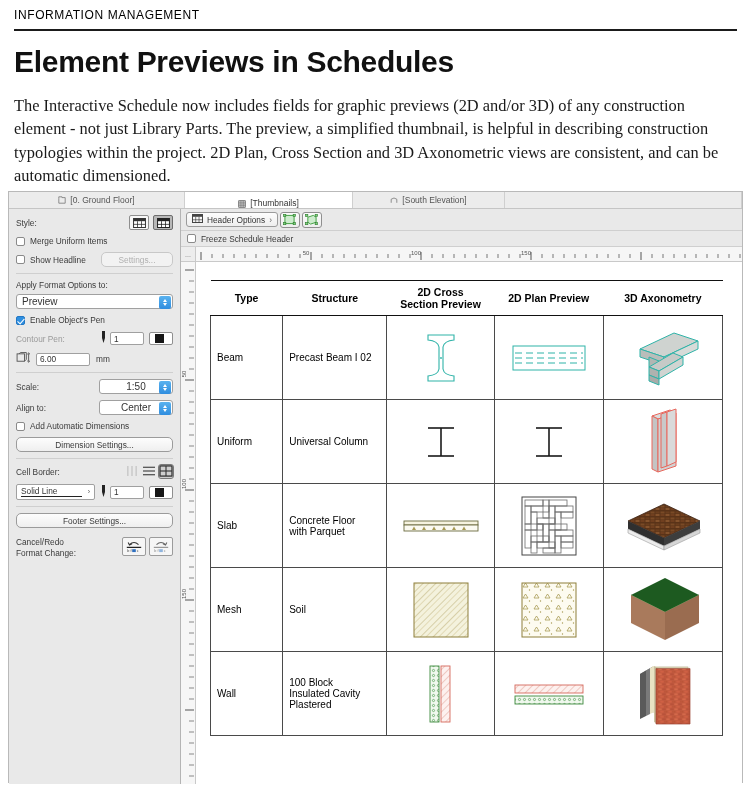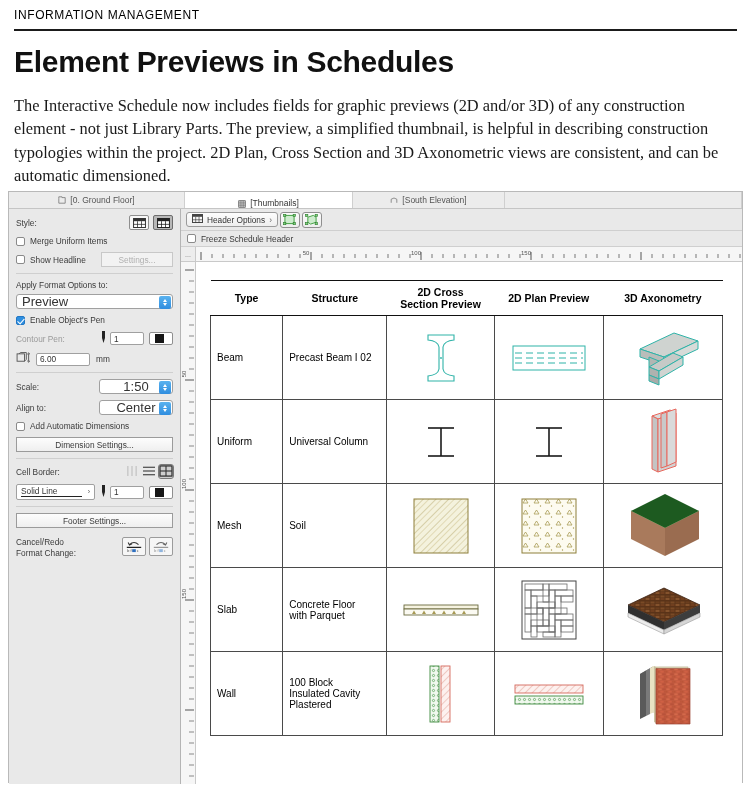--- a/index.html
+++ b/index.html
@@ -69,30 +69,30 @@
     margin-right:5px;display:inline-block;box-sizing:border-box;flex:0 0 auto;
   }
   .cbx.on{background:#2f8fe0;border-color:#2277c4;position:relative;}
   .cbx.on:after{
     content:"";position:absolute;left:2px;top:0px;width:3px;height:6px;
     border:solid #fff;border-width:0 1.4px 1.4px 0;transform:rotate(42deg);
   }
 
   .btn{
     border:1px solid #9b9b9b;background:linear-gradient(#fdfdfd,#efefef);
-    border-radius:0;height:15px;display:flex;align-items:center;justify-content:center;
+    border-radius:5px;height:15px;display:flex;align-items:center;justify-content:center;
     font-size:8.3px;color:#3a3a3a;box-sizing:border-box;
   }
   .btn.disabled{color:#b0b0b0;border-color:#c8c8c8;background:#f2f2f2;}
   .btn.wide{width:100%;}
 
   .select{
     flex:1;height:15px;border:1px solid #a0a0a0;background:#fff;border-radius:3px;
     display:flex;align-items:center;position:relative;box-sizing:border-box;
-    padding-left:5px;font-size:13px;color:#333;
+    padding-left:5px;font-size:10px;color:#333;
   }
   .stepper{
     position:absolute;right:1px;top:1px;width:12px;height:13px;border-radius:2px;
     background:linear-gradient(#59b2ef,#2f8ddf);display:flex;flex-direction:column;
     align-items:center;justify-content:center;gap:1px;
   }
   .stepper i{display:block;width:0;height:0;border-left:2.6px solid transparent;
     border-right:2.6px solid transparent;}
   .stepper i.up{border-bottom:3px solid #fff;}
   .stepper i.dn{border-top:3px solid #fff;}
@@ -696,62 +696,20 @@
                         <polygon points="16,10 22,13 22,66 16,63" fill="#c4c4c4"></polygon>
                         <polygon points="22,13 40,7 40,60 22,66" fill="#d2d2d2"></polygon>
                         <polygon points="25,8 31,6 31,60 25,62" fill="#c9c9c9"></polygon>
                         <polygon points="31,6 40,3 40,56 31,60" fill="#dadada"></polygon>
                       </g>
                     </svg>
                   </td>
                 </tr>
 
                 <tr>
-                  <td class="c-type">Mesh</td>
-                  <td class="c-struct">
-                    <span>Soil</span>
-                  </td>
-                  <td class="c-xs">
-                    <svg class="cellsvg" width="58" height="58" viewBox="0 0 58 58">
-                      <defs>
-                        <pattern id="soilhatch" width="9" height="9" patternUnits="userSpaceOnUse" patternTransform="rotate(45)">
-                          <rect width="9" height="9" fill="#f4f2dd"></rect>
-                          <line x1="0" y1="0" x2="0" y2="9" stroke="#b9ab72" stroke-width="1"></line>
-                          <line x1="4.5" y1="0" x2="4.5" y2="9" stroke="#d8cfa4" stroke-width=".7"></line>
-                        </pattern>
-                      </defs>
-                      <rect x="2" y="2" width="54" height="54" fill="url(#soilhatch)" stroke="#8d7f3a" stroke-width="1"></rect>
-                    </svg>
-                  </td>
-                  <td class="c-plan">
-                    <svg class="cellsvg" width="58" height="58" viewBox="0 0 58 58">
-                      <defs>
-                        <pattern id="soildots" width="11" height="11" patternUnits="userSpaceOnUse">
-                          <rect width="11" height="11" fill="#fdfbf0"></rect>
-                          <path d="M3 6 L5.5 2 L8 6 Z" fill="none" stroke="#a89a54" stroke-width=".8"></path>
-                          <circle cx="9.5" cy="9" r=".7" fill="#a89a54"></circle>
-                        </pattern>
-                      </defs>
-                      <rect x="2" y="2" width="54" height="54" fill="url(#soildots)" stroke="#8d7f3a" stroke-width="1"></rect>
-                    </svg>
-                  </td>
-                  <td class="c-axo">
-                    <svg class="cellsvg" width="84" height="70" viewBox="0 0 84 70">
-                      <g stroke-linejoin="round">
-                        <polygon points="10,20 44,3 78,20 44,37" fill="#1d5a20"></polygon>
-                        <line x1="10" y1="20" x2="44" y2="37" stroke="#2a7a2d" stroke-width=".8"></line>
-                        <line x1="78" y1="20" x2="44" y2="37" stroke="#2a7a2d" stroke-width=".8"></line>
-                        <polygon points="10,20 44,37 44,65 10,48" fill="#a97a5c"></polygon>
-                        <polygon points="44,37 78,20 78,48 44,65" fill="#9a6c50"></polygon>
-                      </g>
-                    </svg>
-                  </td>
-                </tr>
-
-                <tr>
                   <td class="c-type">Slab</td>
                   <td class="c-struct">
                     <span>Concrete Floor</span><br>
                     <span>with Parquet</span>
                   </td>
                   <td class="c-xs">
                     <svg class="cellsvg" width="78" height="22" viewBox="0 0 78 22">
                       <rect x="2" y="6" width="74" height="4" fill="#f6f3e0" stroke="#6b6b3f" stroke-width=".9"></rect>
                       <rect x="2" y="10" width="74" height="6" fill="#fbfaf2" stroke="#6b6b3f" stroke-width=".9"></rect>
                       <g fill="#a89a54">
@@ -812,20 +770,62 @@
                         <polygon points="8,22 44,39 44,47 8,30" fill="#2f2f2f"></polygon>
                         <polygon points="44,39 80,22 80,30 44,47" fill="#3d3d3d"></polygon>
                         <polygon points="8,30 44,47 44,51 8,34" fill="#ececec" stroke="#9a9a9a" stroke-width=".6"></polygon>
                         <polygon points="44,47 80,30 80,34 44,51" fill="#d6d6d6" stroke="#9a9a9a" stroke-width=".6"></polygon>
                       </g>
                     </svg>
                   </td>
                 </tr>
 
                 <tr>
+                  <td class="c-type">Mesh</td>
+                  <td class="c-struct">
+                    <span>Soil</span>
+                  </td>
+                  <td class="c-xs">
+                    <svg class="cellsvg" width="58" height="58" viewBox="0 0 58 58">
+                      <defs>
+                        <pattern id="soilhatch" width="9" height="9" patternUnits="userSpaceOnUse" patternTransform="rotate(45)">
+                          <rect width="9" height="9" fill="#f4f2dd"></rect>
+                          <line x1="0" y1="0" x2="0" y2="9" stroke="#b9ab72" stroke-width="1"></line>
+                          <line x1="4.5" y1="0" x2="4.5" y2="9" stroke="#d8cfa4" stroke-width=".7"></line>
+                        </pattern>
+                      </defs>
+                      <rect x="2" y="2" width="54" height="54" fill="url(#soilhatch)" stroke="#8d7f3a" stroke-width="1"></rect>
+                    </svg>
+                  </td>
+                  <td class="c-plan">
+                    <svg class="cellsvg" width="58" height="58" viewBox="0 0 58 58">
+                      <defs>
+                        <pattern id="soildots" width="11" height="11" patternUnits="userSpaceOnUse">
+                          <rect width="11" height="11" fill="#fdfbf0"></rect>
+                          <path d="M3 6 L5.5 2 L8 6 Z" fill="none" stroke="#a89a54" stroke-width=".8"></path>
+                          <circle cx="9.5" cy="9" r=".7" fill="#a89a54"></circle>
+                        </pattern>
+                      </defs>
+                      <rect x="2" y="2" width="54" height="54" fill="url(#soildots)" stroke="#8d7f3a" stroke-width="1"></rect>
+                    </svg>
+                  </td>
+                  <td class="c-axo">
+                    <svg class="cellsvg" width="84" height="70" viewBox="0 0 84 70">
+                      <g stroke-linejoin="round">
+                        <polygon points="10,20 44,3 78,20 44,37" fill="#1d5a20"></polygon>
+                        <line x1="10" y1="20" x2="44" y2="37" stroke="#2a7a2d" stroke-width=".8"></line>
+                        <line x1="78" y1="20" x2="44" y2="37" stroke="#2a7a2d" stroke-width=".8"></line>
+                        <polygon points="10,20 44,37 44,65 10,48" fill="#a97a5c"></polygon>
+                        <polygon points="44,37 78,20 78,48 44,65" fill="#9a6c50"></polygon>
+                      </g>
+                    </svg>
+                  </td>
+                </tr>
+
+                <tr>
                   <td class="c-type">Wall</td>
                   <td class="c-struct">
                     <span>100 Block</span><br>
                     <span>Insulated Cavity</span><br>
                     <span>Plastered</span>
                   </td>
                   <td class="c-xs">
                     <svg class="cellsvg" width="30" height="62" viewBox="0 0 30 62">
                       <defs>
                         <pattern id="greendots" width="5" height="5" patternUnits="userSpaceOnUse">

